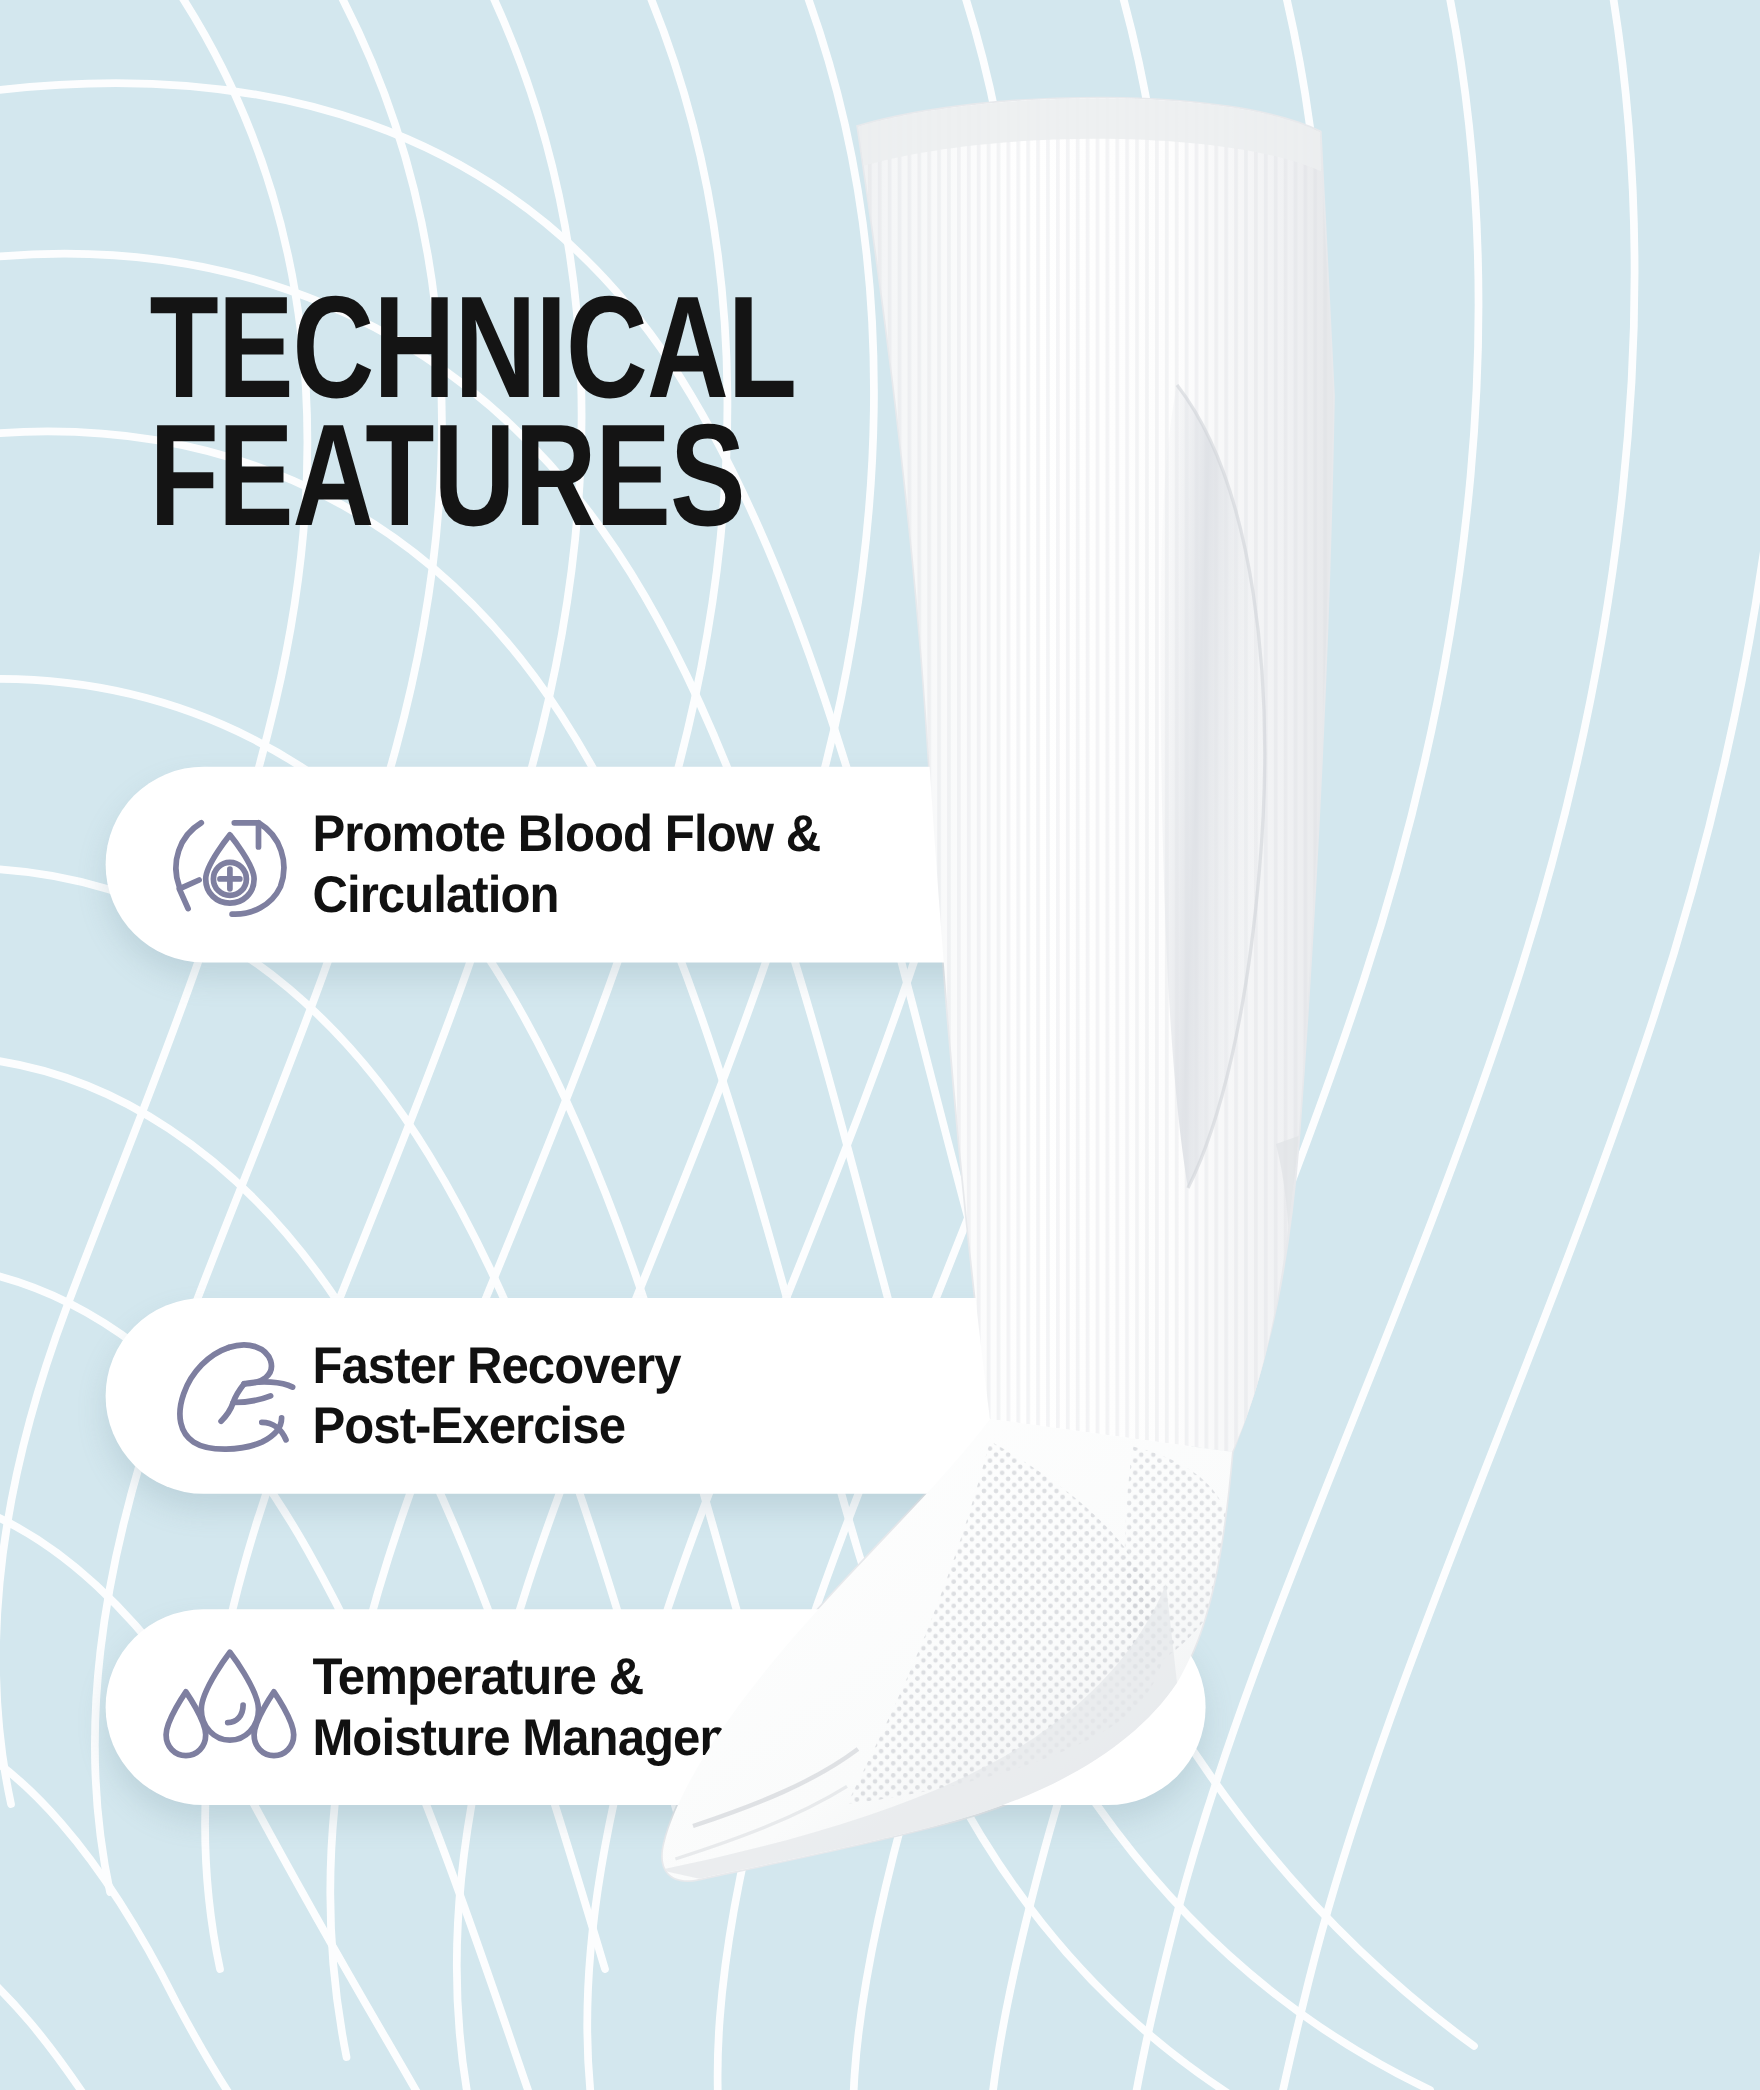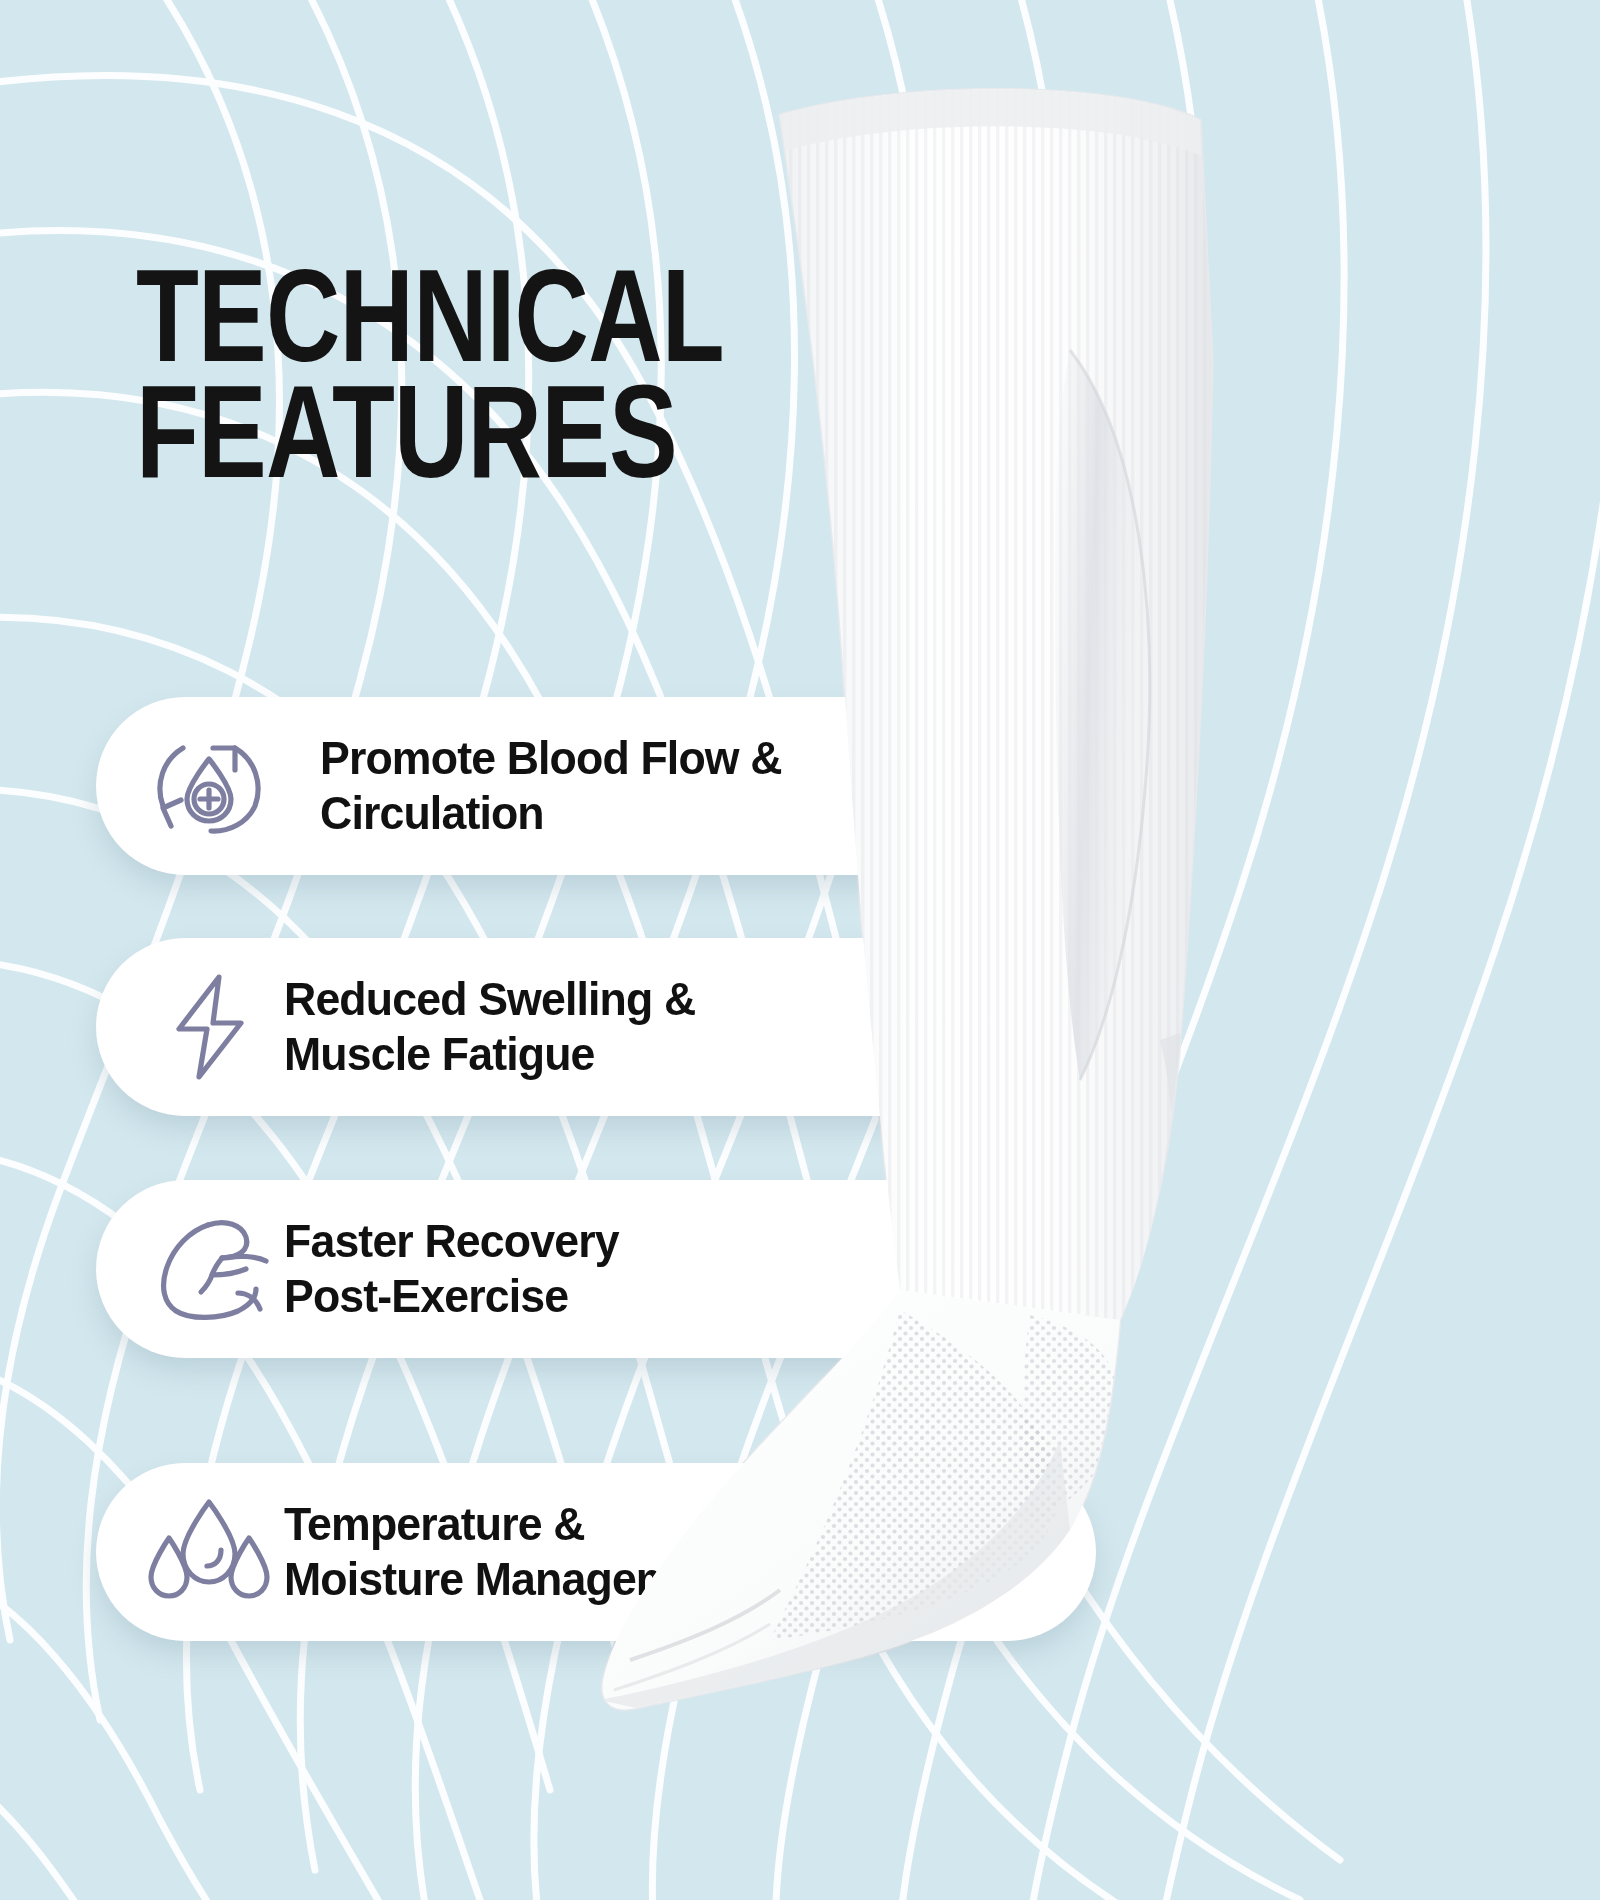--- a/index.html
+++ b/index.html
@@ -57,21 +57,21 @@
     left:96px;
     width:1000px;
     height:178px;
     background:#ffffff;
     border-radius:92px;
     z-index:4;
     display:flex;
     align-items:center;
     box-shadow:0 14px 26px rgba(120,150,165,0.24);
   }
-  .card.c1 { top:697px;gap:36px; }
+  .card.c1 { top:697px; }
   .card.c2 { top:938px; }
   .card.c3 { top:1180px;align-items:center; }
   .card.c4 { top:1463px; }
 
   .card-icon {
     width:150px;
     min-width:150px;
     margin-left:38px;
     display:flex;
     align-items:center;
@@ -226,29 +226,20 @@
         <path d="M60,33 C60,33 82,60 82,73 C82,86 72,95 60,95 C48,95 38,86 38,73 C38,60 60,33 60,33 Z"></path>
         <circle cx="60" cy="73" r="15"></circle>
         <line x1="60" y1="64" x2="60" y2="82"></line>
         <line x1="51" y1="73" x2="69" y2="73"></line>
       </svg>
     </div>
     <div class="card-text">Promote Blood Flow &amp;
 Circulation</div>
   </div>
 
-  <div class="card c2">
-    <div class="card-icon">
-      <svg width="120" height="120" viewBox="0 0 120 120" fill="none" stroke="#7e7fa0" stroke-width="5.2" stroke-linecap="round" stroke-linejoin="round">
-        <path d="M70,10 L30,62 L58,62 L50,110 L92,56 L64,56 Z"></path>
-      </svg>
-    </div>
-    <div class="card-text">Reduced Swelling &amp;
-Muscle Fatigue</div>
-  </div>
 
   <div class="card c3">
     <div class="card-icon">
       <svg width="126" height="116" viewBox="0 0 126 116" fill="none" stroke="#7e7fa0" stroke-width="5.2" stroke-linecap="round" stroke-linejoin="round">
         <path d="M62,14 C80,8 96,14 100,26 C104,39 92,47 76,47"></path>
         <path d="M62,14 C44,20 28,36 21,56 C14,76 18,92 30,100
                  C44,109 74,108 92,100 C104,94 110,86 110,78"></path>
         <path d="M76,47 C92,44 110,45 120,50"></path>
         <path d="M76,47 C72,52 68,58 66,64 C77,64 90,62 100,58"></path>
         <path d="M66,64 C64,70 60,76 55,81"></path>

